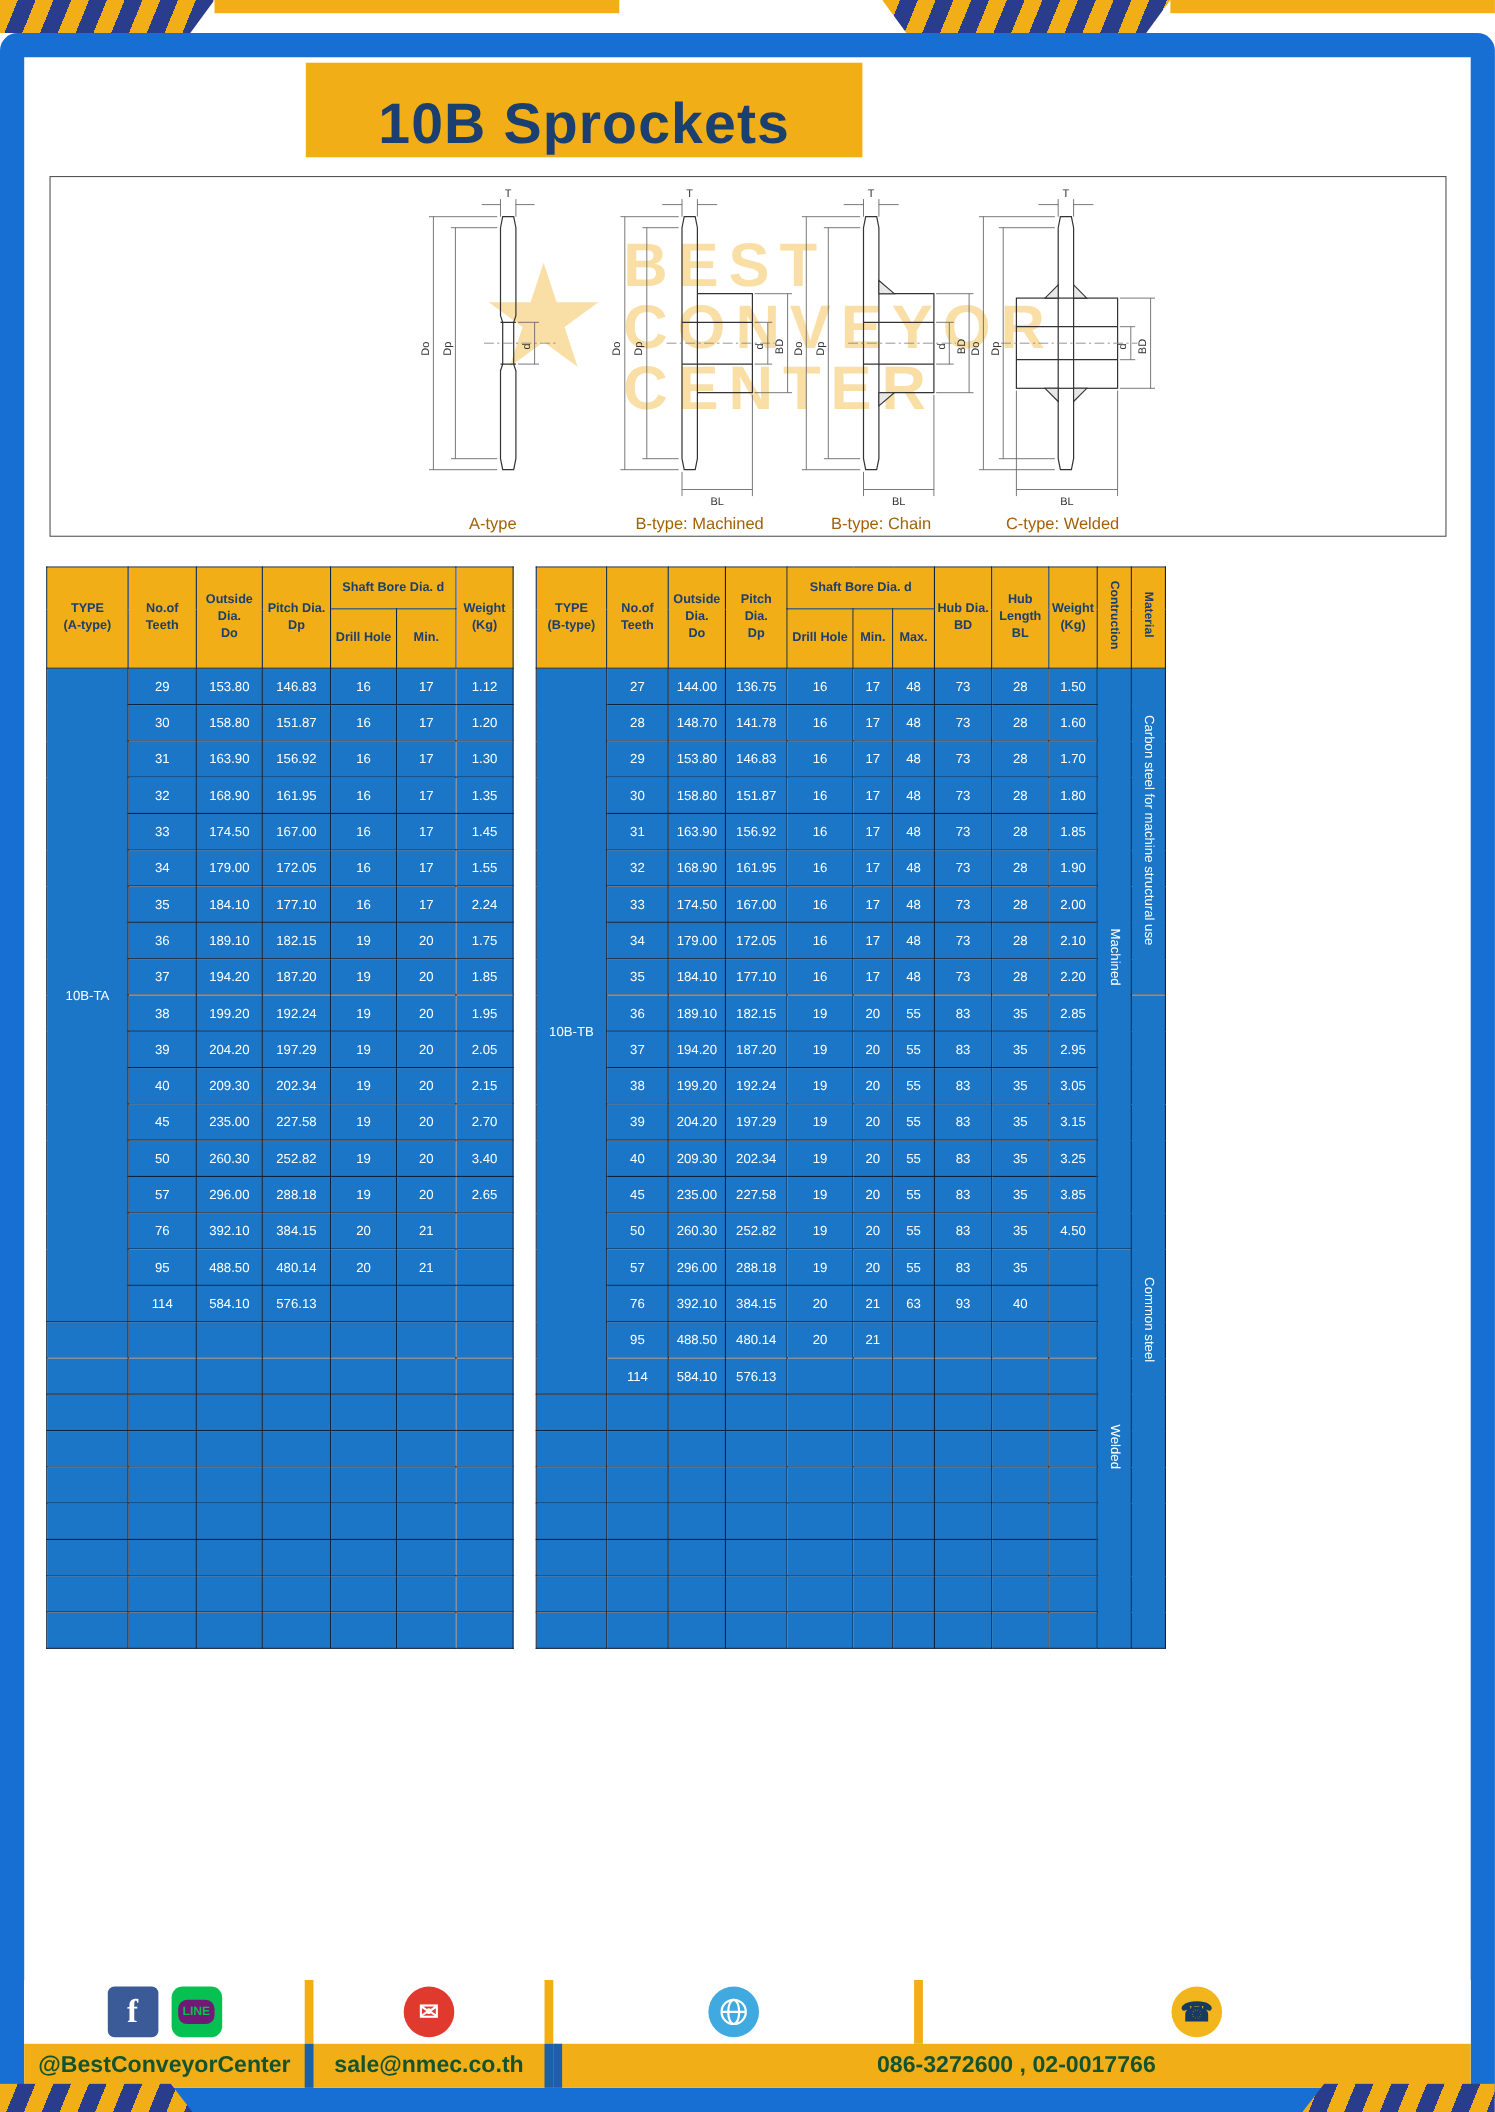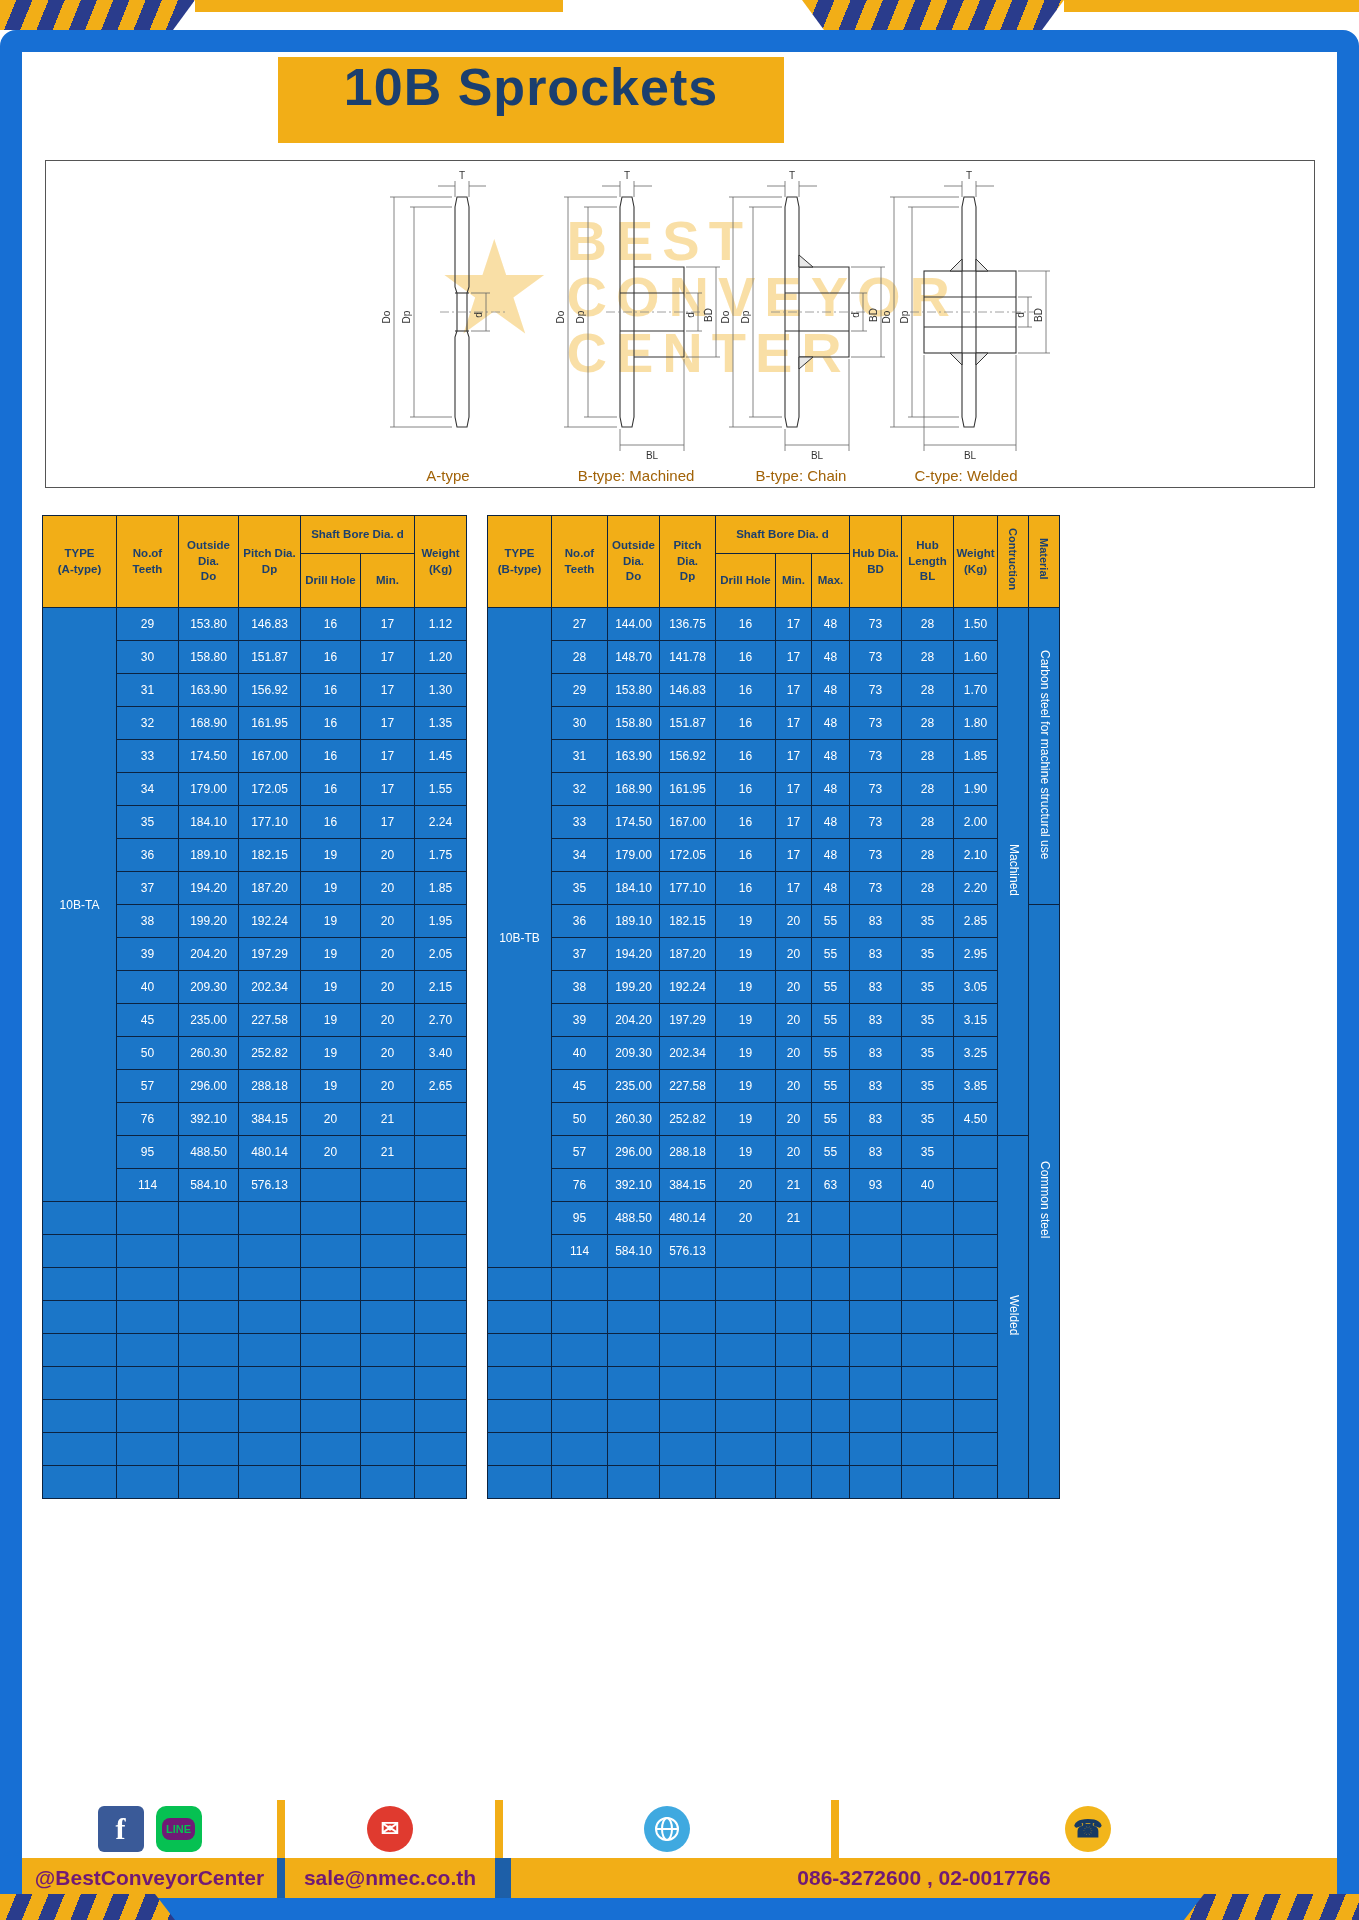--- a/index.html
+++ b/index.html
@@ -16,21 +16,21 @@
   .gs2{left:1064px;width:295px;}
   .hzb{position:absolute;bottom:0;height:26px;z-index:10;
       background:repeating-linear-gradient(112deg,#F2AE17 0 15px,#2A3C8C 15px 30px);}
   .hzb-left{left:0;width:175px;clip-path:polygon(0 0,calc(100% - 20px) 0,100% 100%,0 100%);}
   .hzb-right{right:0;width:175px;clip-path:polygon(20px 0,100% 0,100% 100%,0 100%);}
   
   .frame{position:absolute;top:30px;left:0;right:0;bottom:0;background:#fff;
          border:22px solid #176FD4;border-radius:16px;}
   
   .title-banner{position:absolute;left:256px;top:5px;width:506px;height:86px;background:#F2AE17;
-                display:flex;align-items:flex-start;justify-content:center;}
+                display:flex;align-items:flex-end;justify-content:center;}
   .title-banner .t{font-size:52px;font-weight:800;color:#1B3F6E;letter-spacing:1px;}
   
   .diagram-box{position:absolute;left:23px;top:108px;width:1268px;height:326px;
                border:1px solid #555;background:#fff;}
   .specs{position:absolute;left:16px;top:84px;z-index:2;}
   .spec-line{font-size:19px;font-weight:bold;color:#1B3F6E;line-height:28px;white-space:nowrap;}
   .watermark{position:absolute;left:390px;top:52px;display:flex;gap:14px;z-index:1;opacity:.5;}
   .wm-star{font-size:130px;line-height:150px;color:#F4C050;}
   .wm-text div{font-size:56px;font-weight:800;letter-spacing:9px;line-height:56px;color:#F4C050;}
   .dg{position:absolute;top:6px;text-align:center;z-index:2;}
@@ -53,21 +53,21 @@
   th .vtext{font-size:11px;}
   
   .icon-strip{position:absolute;left:0;right:0;bottom:40px;height:58px;background:#fff;
               display:flex;align-items:stretch;z-index:3;}
   .contact-bar{position:absolute;left:0;right:0;bottom:0;height:40px;background:#F2AE17;
                display:flex;align-items:stretch;z-index:3;}
   .sec1{width:255px;} .sec2{width:210px;} .sec3{width:328px;} .sec4{flex:1;}
   .fsec{display:flex;align-items:center;justify-content:center;gap:12px;}
   .fdiv{width:8px;background:#F2AE17;}
   .cdiv{width:8px;background:#1D5FA8;}
-  .csec{display:flex;align-items:center;justify-content:center;color:#701a75;
+  .csec{display:flex;align-items:center;justify-content:center;color:#14532d;
         font-weight:bold;font-size:21px;white-space:nowrap;}
   .icon{width:46px;height:46px;display:flex;align-items:center;justify-content:center;font-weight:bold;}
   .fb{background:#3A5A98;color:#fff;font-size:30px;border-radius:6px;font-family:"Liberation Serif",serif;}
   .line{background:#06C152;border-radius:10px;}
   .line-bubble{background:#701a75;color:#06C152;font-size:11px;font-weight:bold;padding:5px 4px;border-radius:8px;}
   .mail{background:#E03A2F;color:#fff;border-radius:50%;font-size:22px;}
   .globe{background:#3FA9E0;border-radius:50%;}
   .phone{background:#F2B51B;color:#173A63;border-radius:50%;font-size:24px;}
 </style>
 </head>

